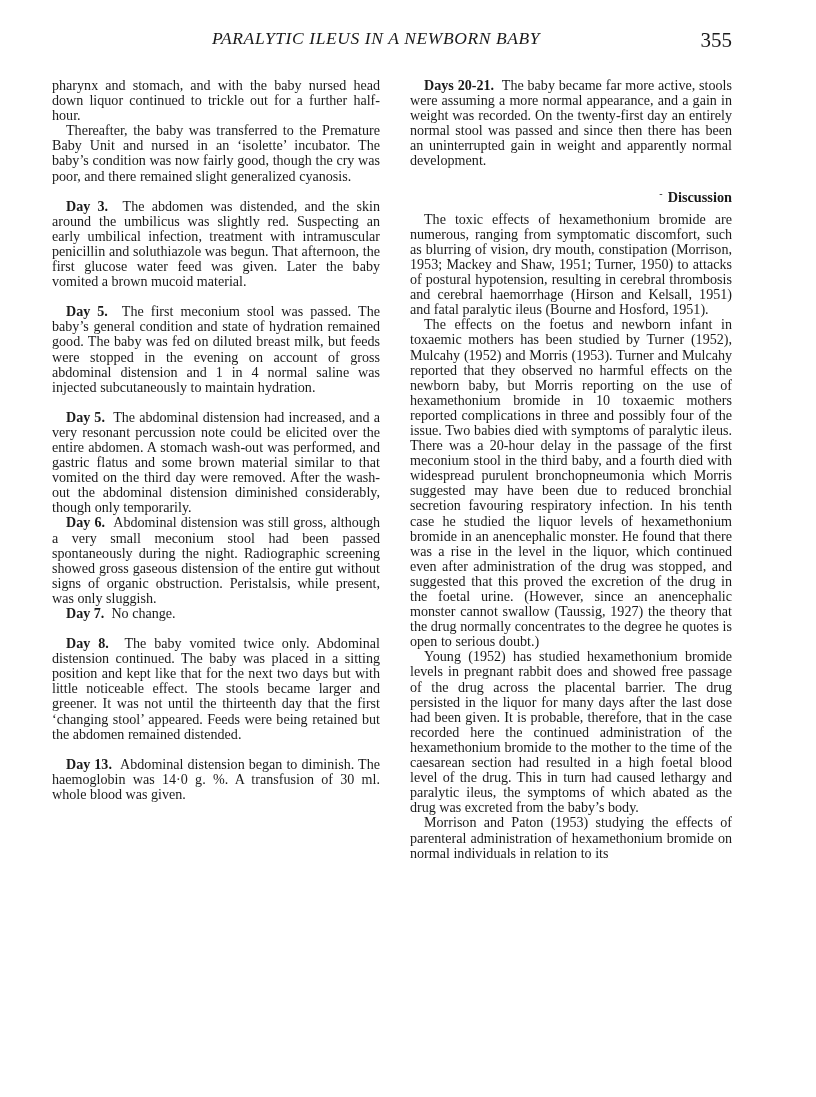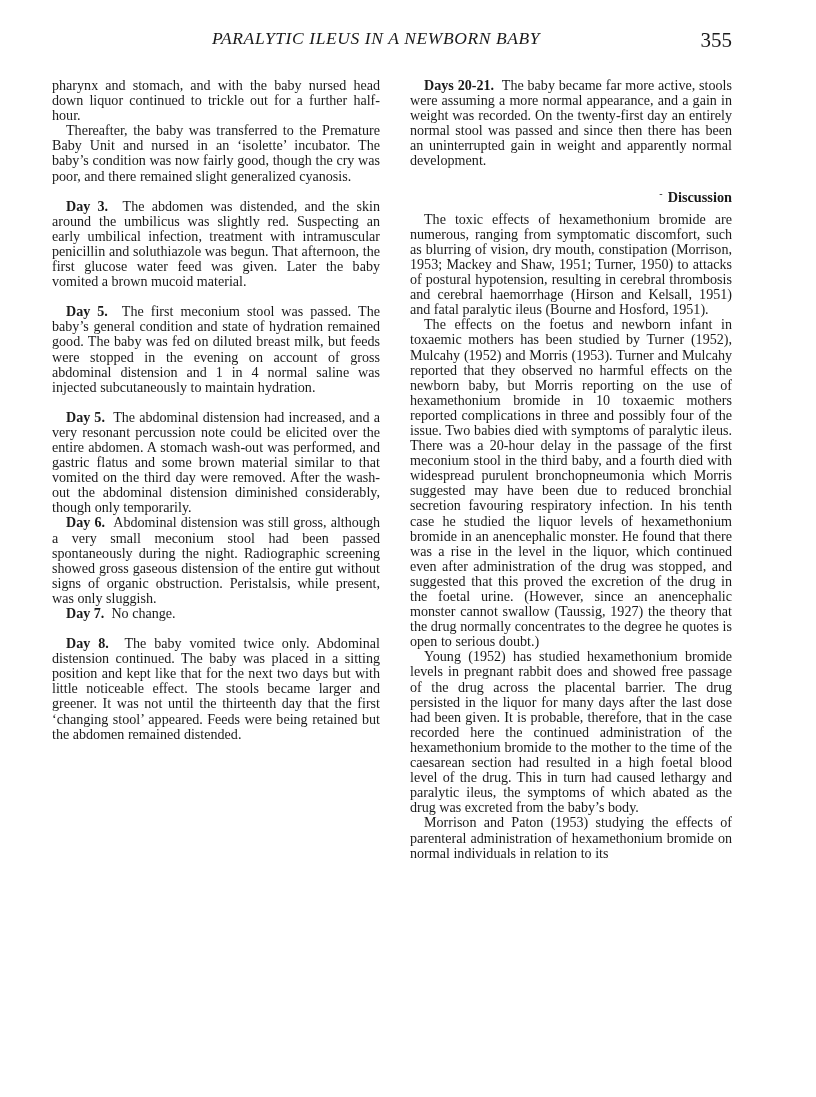--- a/index.html
+++ b/index.html
@@ -38,20 +38,21 @@
   <p class="block"><b>Day 5.</b>&nbsp;&nbsp;<span>The first meconium stool was passed.  The baby’s general condition and state of hydration remained good.  The baby was fed on diluted breast milk, but feeds were stopped in the evening on account of gross abdominal distension and 1 in 4 normal saline was injected subcutaneously to maintain hydration.</span></p>
 
   <p class="tight"><b>Day 5.</b>&nbsp;&nbsp;<span>The abdominal distension had increased, and a very resonant percussion note could be elicited over the entire abdomen.  A stomach wash-out was performed, and gastric flatus and some brown material similar to that vomited on the third day were removed.  After the wash-out the abdominal distension diminished considerably, though only temporarily.</span></p>
 
   <p class="tight"><b>Day 6.</b>&nbsp;&nbsp;<span>Abdominal distension was still gross, although a very small meconium stool had been passed spontaneously during the night.  Radiographic screening showed gross gaseous distension of the entire gut without signs of organic obstruction.  Peristalsis, while present, was only sluggish.</span></p>
 
   <p class="block"><b>Day 7.</b>&nbsp;&nbsp;<span>No change.</span></p>
 
   <p class="block"><b>Day 8.</b>&nbsp;&nbsp;<span>The baby vomited twice only.  Abdominal distension continued.  The baby was placed in a sitting position and kept like that for the next two days but with little noticeable effect.  The stools became larger and greener.  It was not until the thirteenth day that the first ‘changing stool’ appeared.  Feeds were being retained but the abdomen remained distended.</span></p>
 
+  <p class="block"><b>Day 13.</b>&nbsp;&nbsp;<span>Abdominal distension began to diminish.  The haemoglobin was 14·0 g. %.  A transfusion of 30 ml. whole blood was given.</span></p>
 </div>
 
 <div class="col right">
   <p class="tight"><b>Days 20-21.</b>&nbsp;&nbsp;<span>The baby became far more active, stools were assuming a more normal appearance, and a gain in weight was recorded.  On the twenty-first day an entirely normal stool was passed and since then there has been an uninterrupted gain in weight and apparently normal development.</span></p>
 
   <div class="heading"><span class="mark">-</span><span>Discussion</span></div>
 
   <p class="tight">The toxic effects of hexamethonium bromide are numerous, ranging from symptomatic discomfort, such as blurring of vision, dry mouth, constipation (Morrison, 1953; Mackey and Shaw, 1951; Turner, 1950) to attacks of postural hypotension, resulting in cerebral thrombosis and cerebral haemorrhage (Hirson and Kelsall, 1951) and fatal paralytic ileus (Bourne and Hosford, 1951).</p>
   <p class="tight">The effects on the foetus and newborn infant in toxaemic mothers has been studied by Turner (1952), Mulcahy (1952) and Morris (1953).  Turner and Mulcahy reported that they observed no harmful effects on the newborn baby, but Morris reporting on the use of hexamethonium bromide in 10 toxaemic mothers reported complications in three and possibly four of the issue.  Two babies died with symptoms of paralytic ileus.  There was a 20-hour delay in the passage of the first meconium stool in the third baby, and a fourth died with widespread purulent bronchopneumonia which Morris suggested may have been due to reduced bronchial secretion favouring respiratory infection.  In his tenth case he studied the liquor levels of hexamethonium bromide in an anencephalic monster.  He found that there was a rise in the level in the liquor, which continued even after administration of the drug was stopped, and suggested that this proved the excretion of the drug in the foetal urine.  (However, since an anencephalic monster cannot swallow (Taussig, 1927) the theory that the drug normally concentrates to the degree he quotes is open to serious doubt.)</p>
   <p class="tight">Young (1952) has studied hexamethonium bromide levels in pregnant rabbit does and showed free passage of the drug across the placental barrier.  The drug persisted in the liquor for many days after the last dose had been given.  It is probable, therefore, that in the case recorded here the continued administration of the hexamethonium bromide to the mother to the time of the caesarean section had resulted in a high foetal blood level of the drug.  This in turn had caused lethargy and paralytic ileus, the symptoms of which abated as the drug was excreted from the baby’s body.</p>

